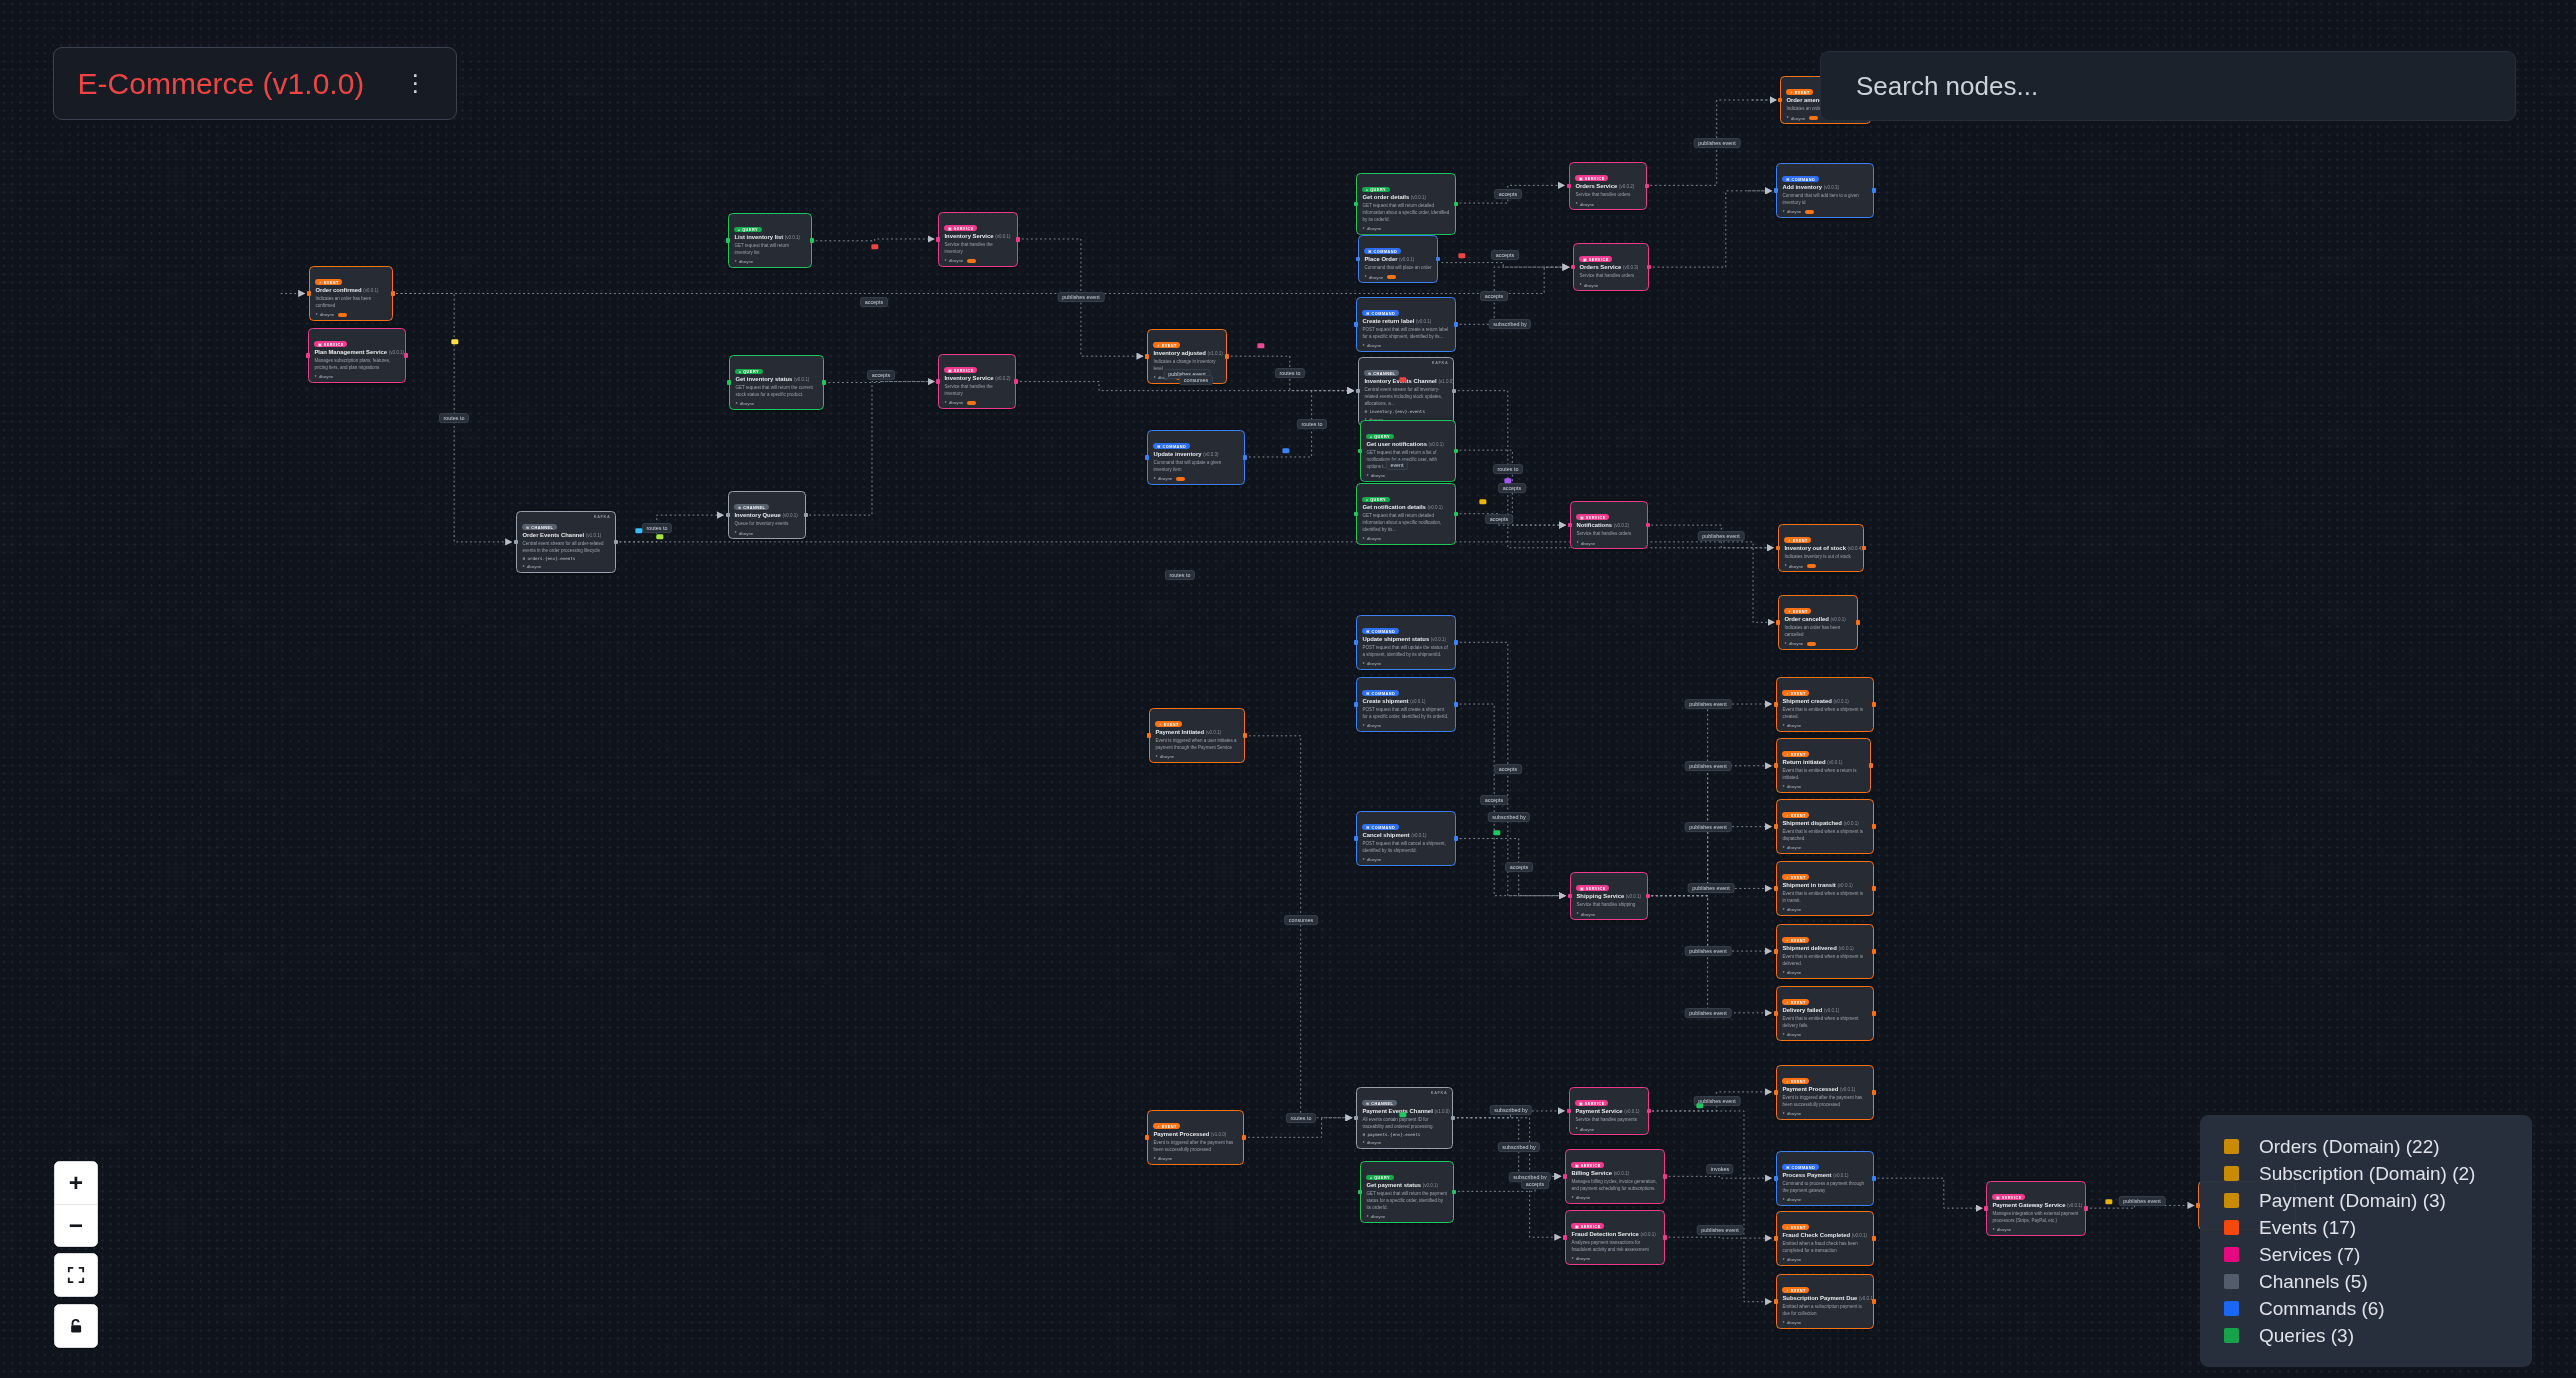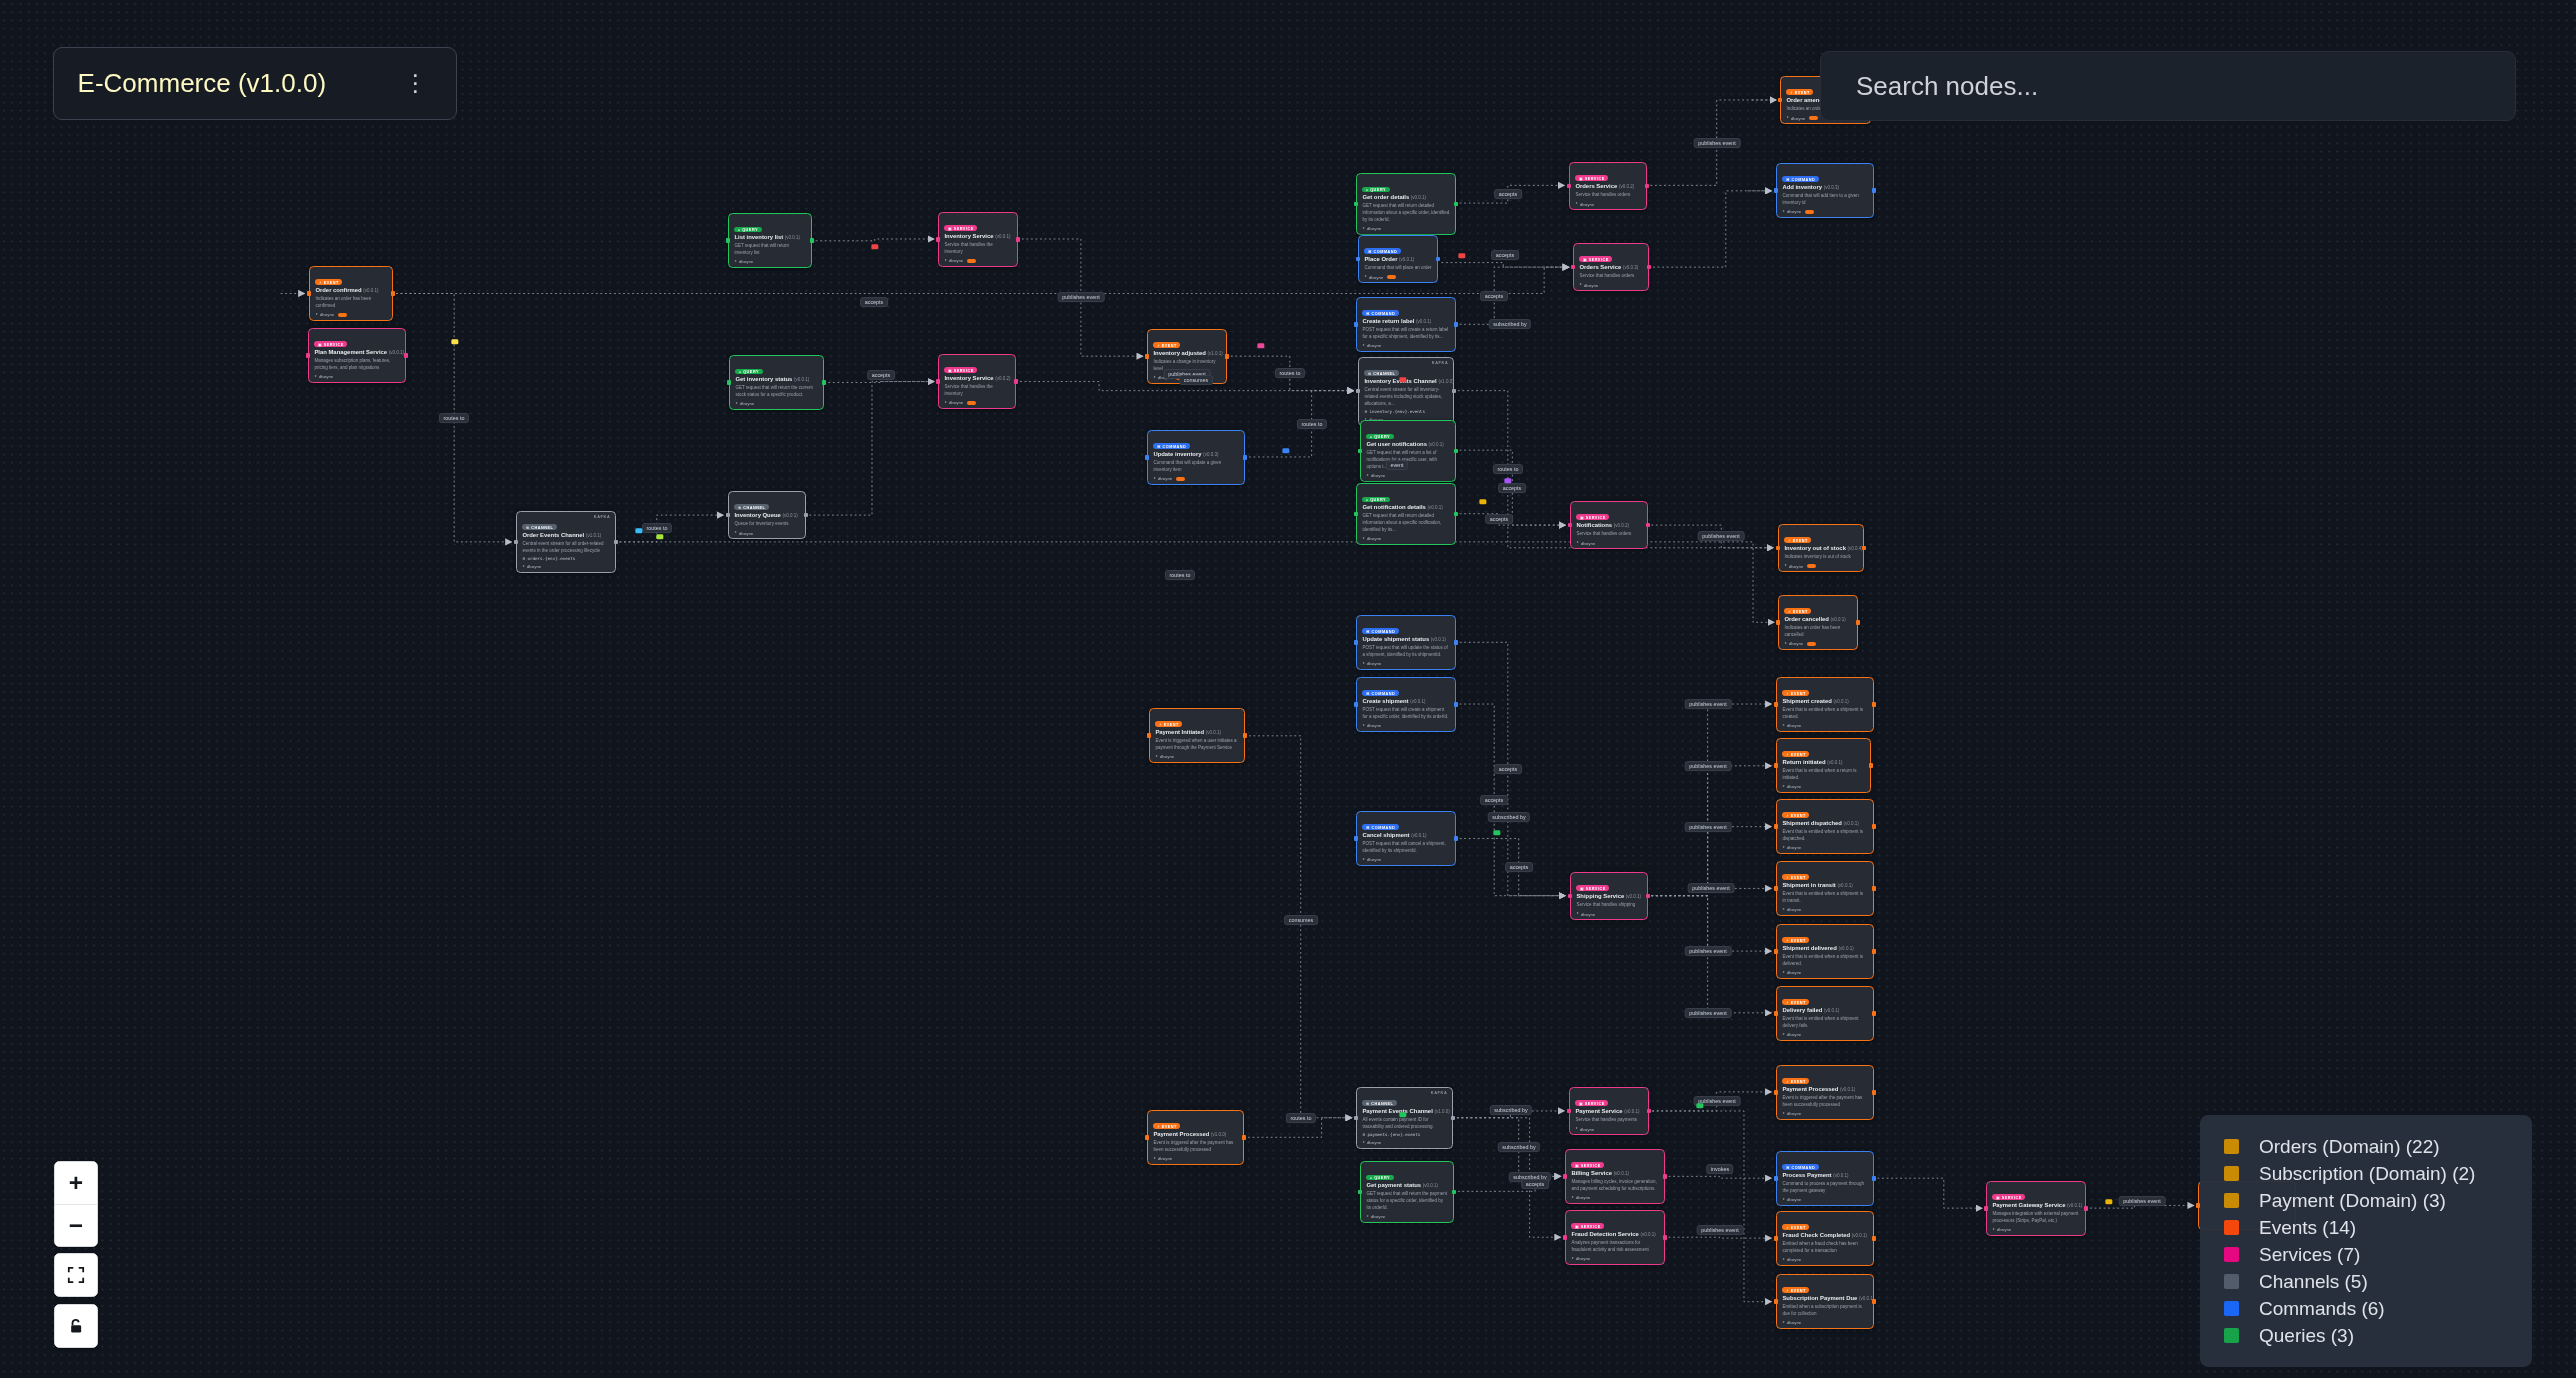--- a/index.html
+++ b/index.html
@@ -41,21 +41,21 @@
   
   .elabel{position:absolute;z-index:4;transform:translate(-50%,-50%);
     background:#2a303a;border:0.9px solid #3a414d;border-radius:2.7px;color:#ccd1d9;
     font-size:5.4px;padding:0.9px 3.6px;white-space:nowrap;}
   .edot{position:absolute;z-index:4;width:7.3px;height:5.4px;border-radius:1.4px;
     transform:translate(-50%,-50%);}
   
   .titlebar{position:absolute;left:53px;top:47px;width:404px;height:73px;z-index:20;
     background:#171c24;border:0.9px solid #3a4150;border-radius:9px;display:flex;
     align-items:center;padding:0 23.6px;box-sizing:border-box;}
-  .titlebar .t{color:#fef9c3;font-size:26px;flex:1;}
+  .titlebar .t{color:#ef4444;font-size:30px;flex:1;}
   .titlebar .kebab{color:#cfd4dc;font-size:23.6px;line-height:1;padding:3.6px 5.4px;cursor:pointer;}
   .search{position:absolute;left:1820px;top:51px;width:696px;height:70px;z-index:30;
     background:#1c222b;border:0.9px solid #272e39;border-radius:9px;box-sizing:border-box;}
   .search input{width:100%;height:100%;background:transparent;border:none;outline:none;
     color:#e7eaee;font-size:26px;padding:0 35px;box-sizing:border-box;
     font-family:"Liberation Sans",sans-serif;}
   .search input::placeholder{color:#cdd2da;opacity:1;}
   .legend{position:absolute;left:2200px;top:1115px;width:332px;z-index:30;
     background:rgba(42,49,61,.96);border-radius:8.2px;padding:18px 23.6px;box-sizing:border-box;}
   .lrow{display:flex;align-items:center;gap:20px;height:27px;}
@@ -391,21 +391,21 @@
     <div class="lrow">
       <span class="lsw" style="background: rgb(201, 138, 4);"></span>
       <span class="ltx">Subscription (Domain) (2)</span>
     </div>
     <div class="lrow">
       <span class="lsw" style="background: rgb(201, 138, 4);"></span>
       <span class="ltx">Payment (Domain) (3)</span>
     </div>
     <div class="lrow">
       <span class="lsw" style="background: rgb(245, 72, 13);"></span>
-      <span class="ltx">Events (14)</span>
+      <span class="ltx">Events (17)</span>
     </div>
     <div class="lrow">
       <span class="lsw" style="background: rgb(230, 8, 128);"></span>
       <span class="ltx">Services (7)</span>
     </div>
     <div class="lrow">
       <span class="lsw" style="background: rgb(82, 92, 107);"></span>
       <span class="ltx">Channels (5)</span>
     </div>
     <div class="lrow">

